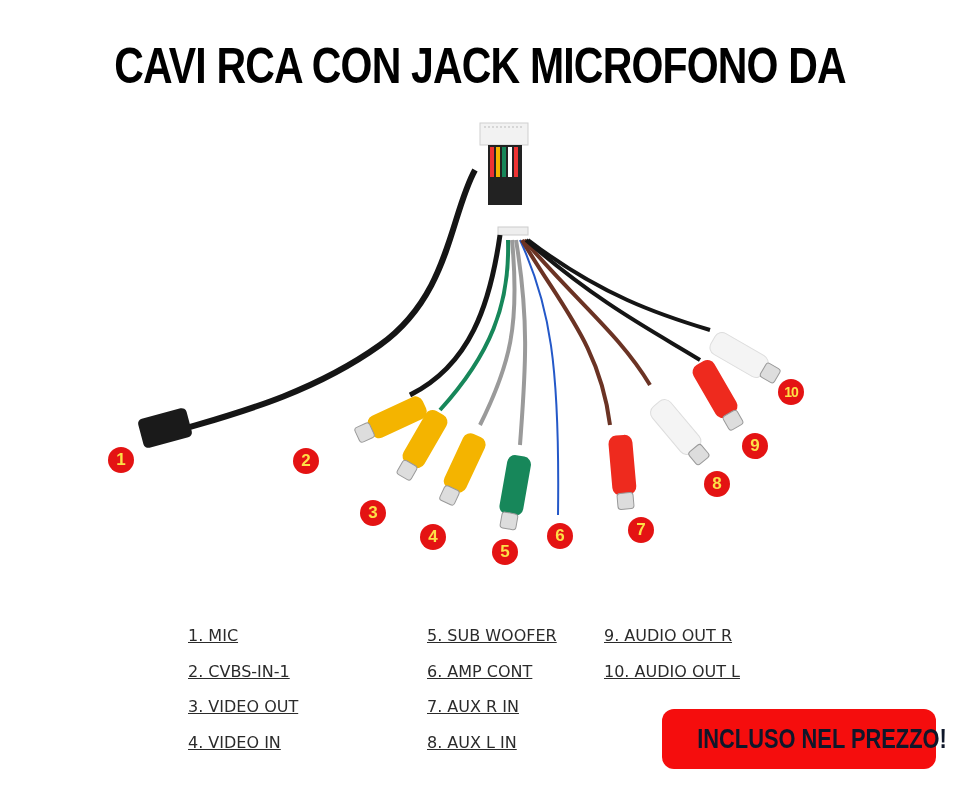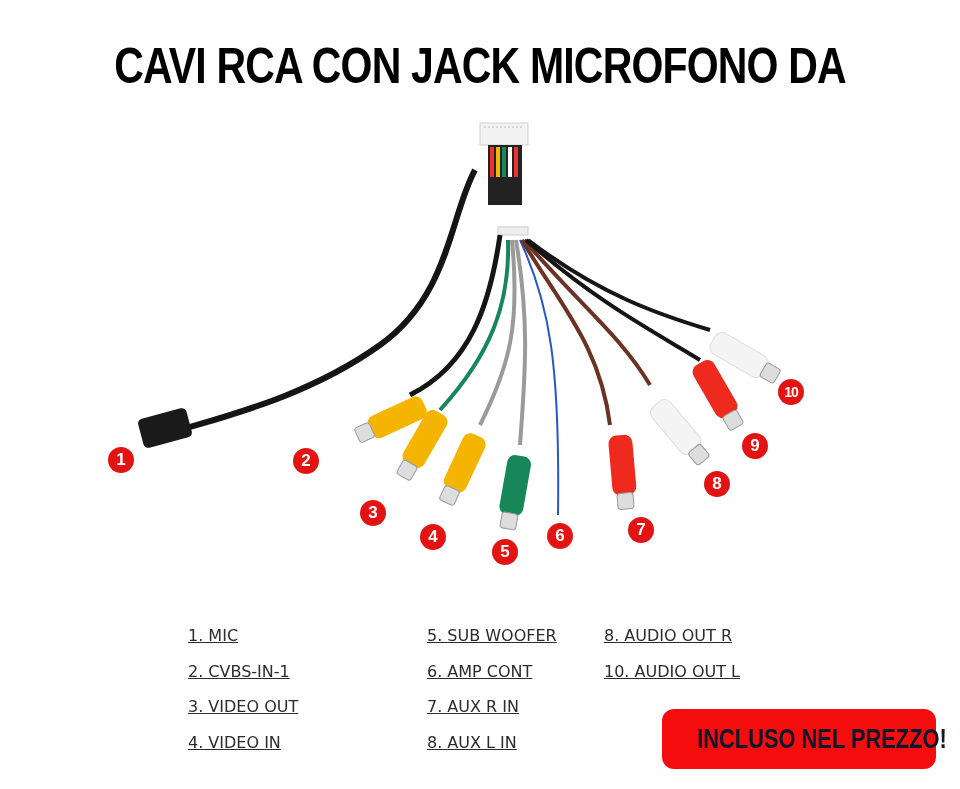--- a/index.html
+++ b/index.html
@@ -1,20 +1,20 @@
 <!DOCTYPE html>
 <html><head>
 <meta charset="utf-8">
 <style>
   html,body{margin:0;padding:0;background:#ffffff;}
   body{width:960px;height:789px;position:relative;overflow:hidden;font-family:"Liberation Sans",sans-serif;}
   .title{position:absolute;left:0;top:36px;width:960px;text-align:center;font-family:"Liberation Sans",sans-serif;font-weight:700;font-size:50px;letter-spacing:-1px;color:#000;transform:scaleX(0.82);transform-origin:center;line-height:60px;}
   .photo{position:absolute;left:80px;top:105px;width:760px;height:490px;background:#ffffff;}
   .photo svg{position:absolute;left:0;top:0;}
-  .marker{position:absolute;width:26px;height:26px;border-radius:50%;background:#e41313;color:#ffffff;font-weight:700;font-size:17px;text-align:center;line-height:26px;font-family:"Liberation Sans",sans-serif;}
+  .marker{position:absolute;width:26px;height:26px;border-radius:50%;background:#e41313;color:#fde047;font-weight:700;font-size:17px;text-align:center;line-height:26px;font-family:"Liberation Sans",sans-serif;}
   .marker.wide{font-size:14px;letter-spacing:-1px;}
   .legend{position:absolute;left:188px;top:626px;font-family:"DejaVu Sans",sans-serif;font-size:16px;color:#2b2b2b;}
   .col{position:absolute;top:0;}
   .col div{height:35.5px;line-height:20px;white-space:nowrap;text-decoration:underline;}
   .badge{position:absolute;left:662px;top:709px;width:274px;height:60px;background:#f50d0d;border-radius:12px;color:#0f172a;font-weight:700;font-size:28px;text-align:center;line-height:60px;}
   .badge span{display:inline-block;transform:scaleX(0.78);transform-origin:center;white-space:nowrap;}
 </style>
 </head>
 <body>
 
@@ -113,20 +113,20 @@
     <div>3. VIDEO OUT</div>
     <div>4. VIDEO IN</div>
   </div>
   <div class="col" style="left:203px;margin-left:36px;">
     <div>5. SUB WOOFER</div>
     <div>6. AMP CONT</div>
     <div>7. AUX R IN</div>
     <div>8. AUX L IN</div>
   </div>
   <div class="col" style="left:416px;">
-    <div>8. AUDIO OUT R</div>
+    <div>9. AUDIO OUT R</div>
     <div>10. AUDIO OUT L</div>
   </div>
 </div>
 
 <div class="badge">
   <span>INCLUSO NEL PREZZO!</span>
 </div>
 
 </body></html>

